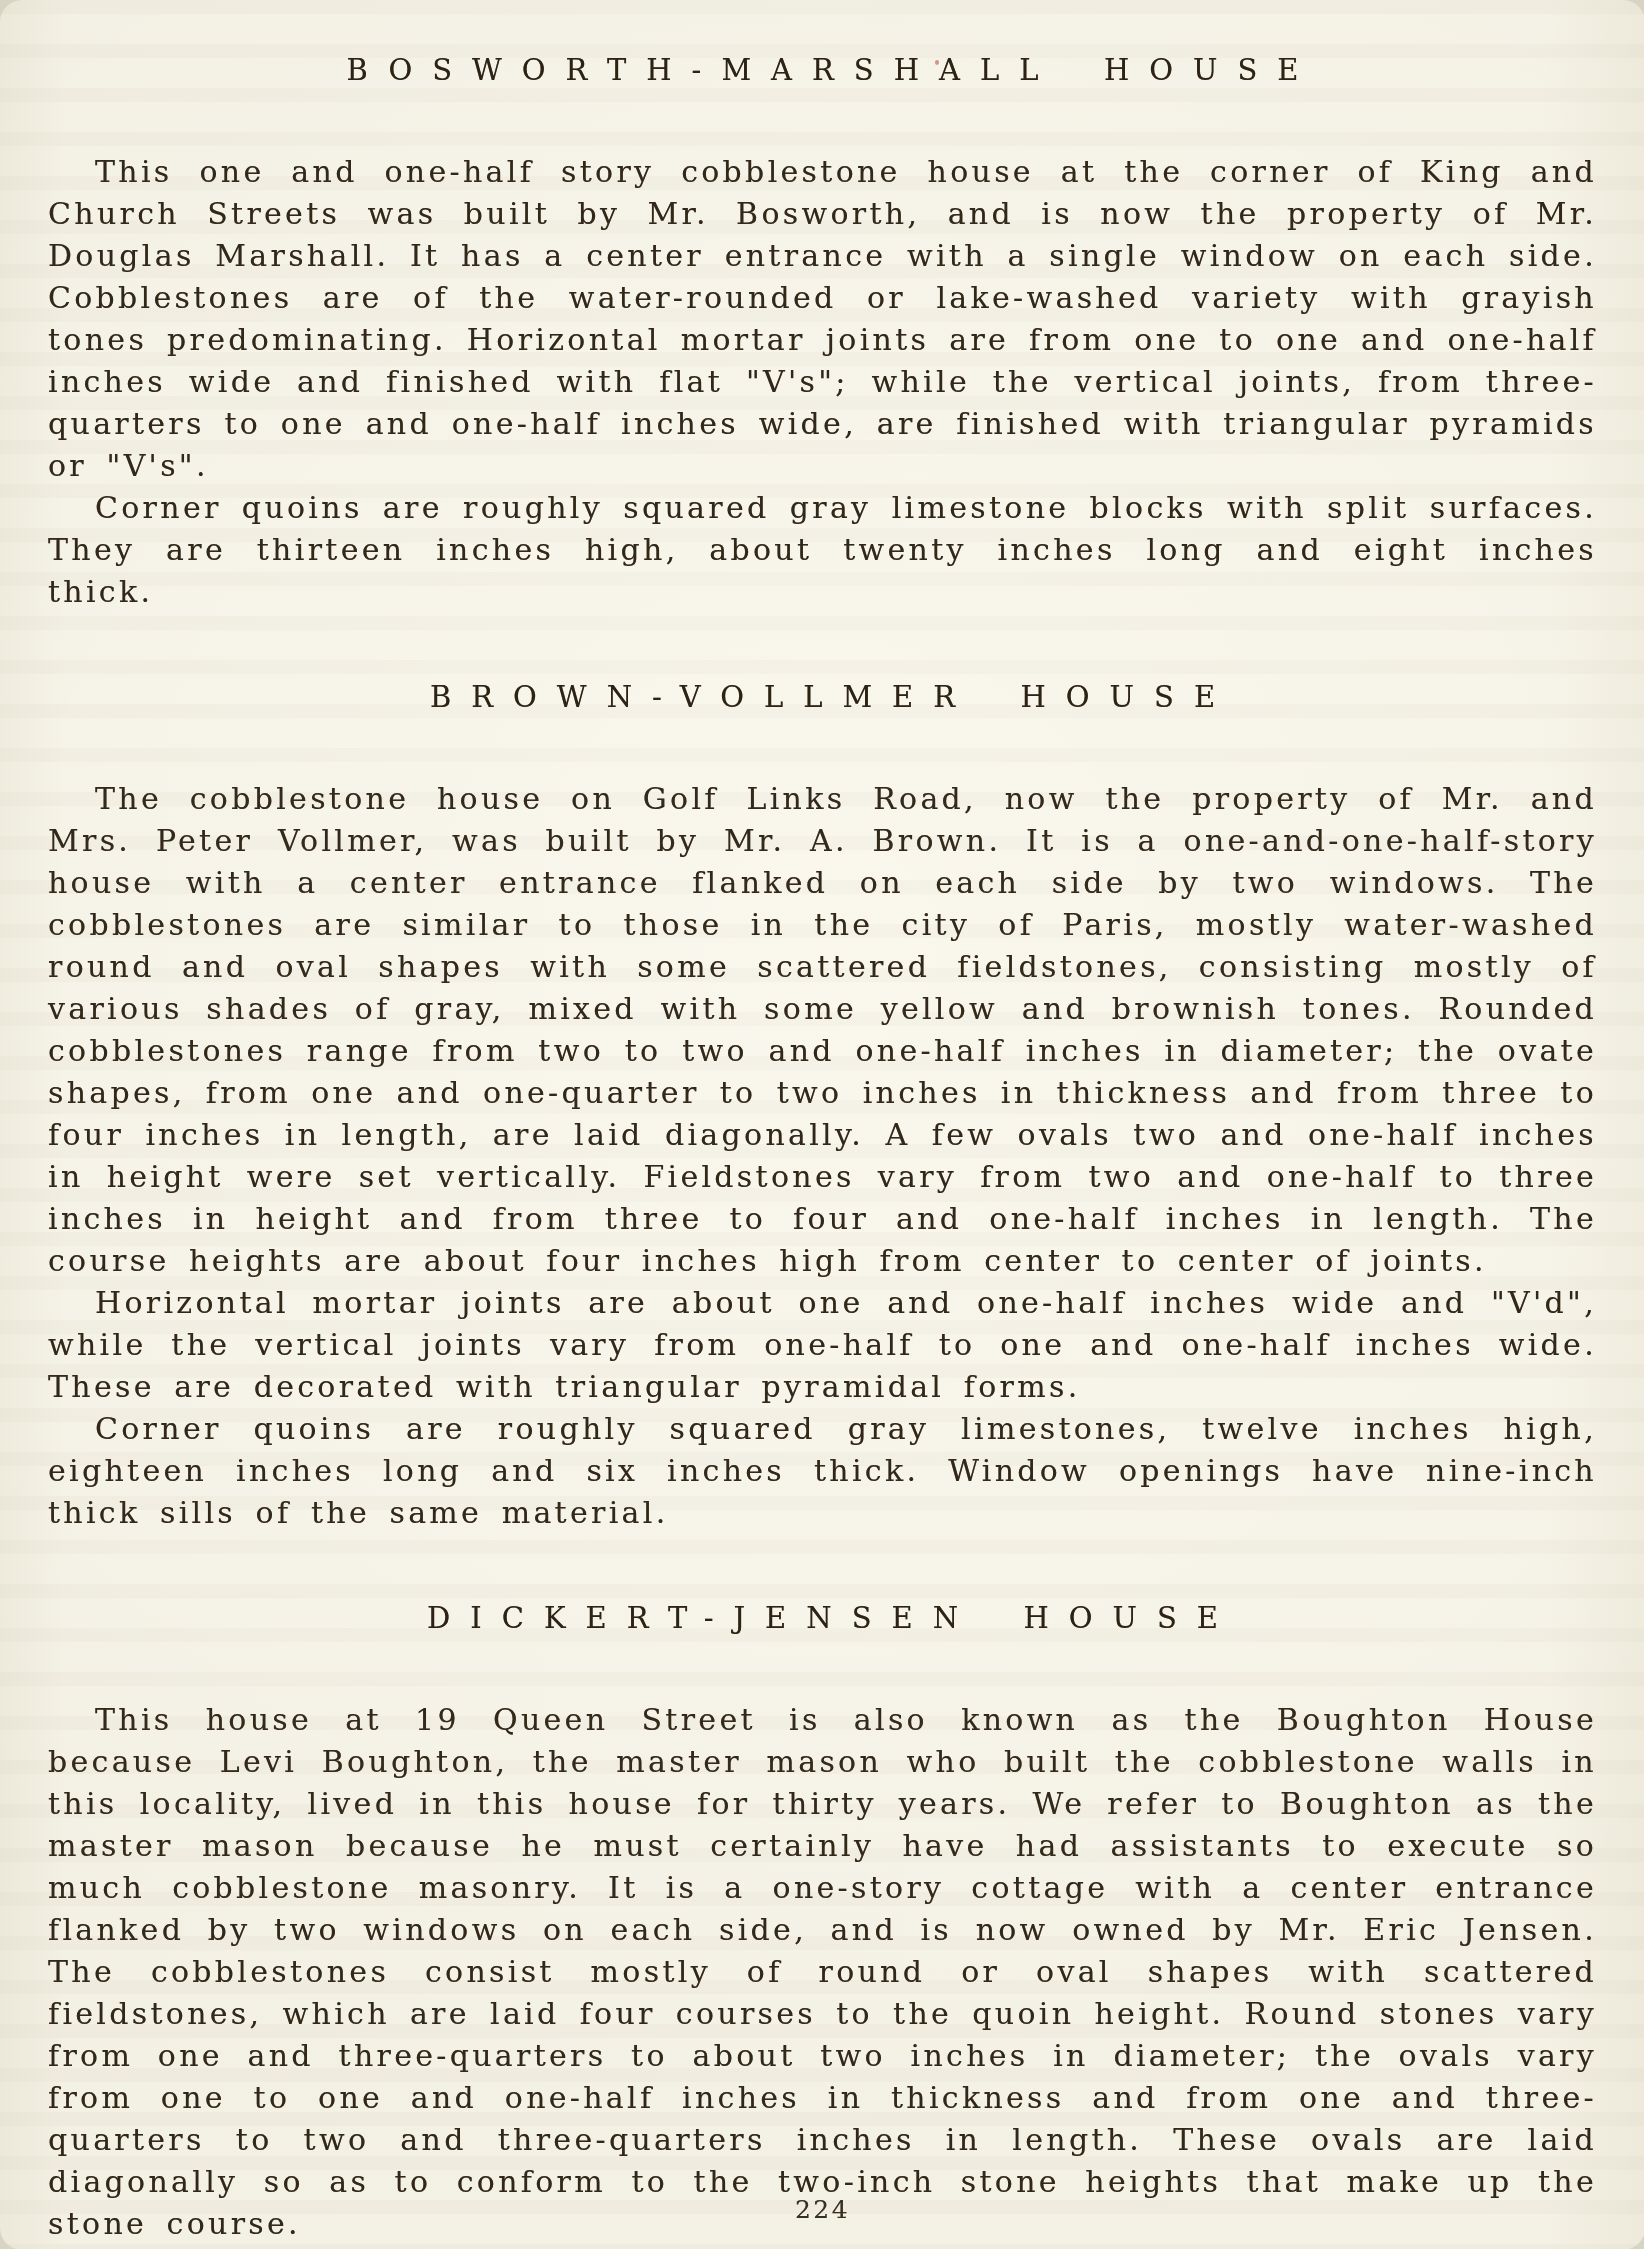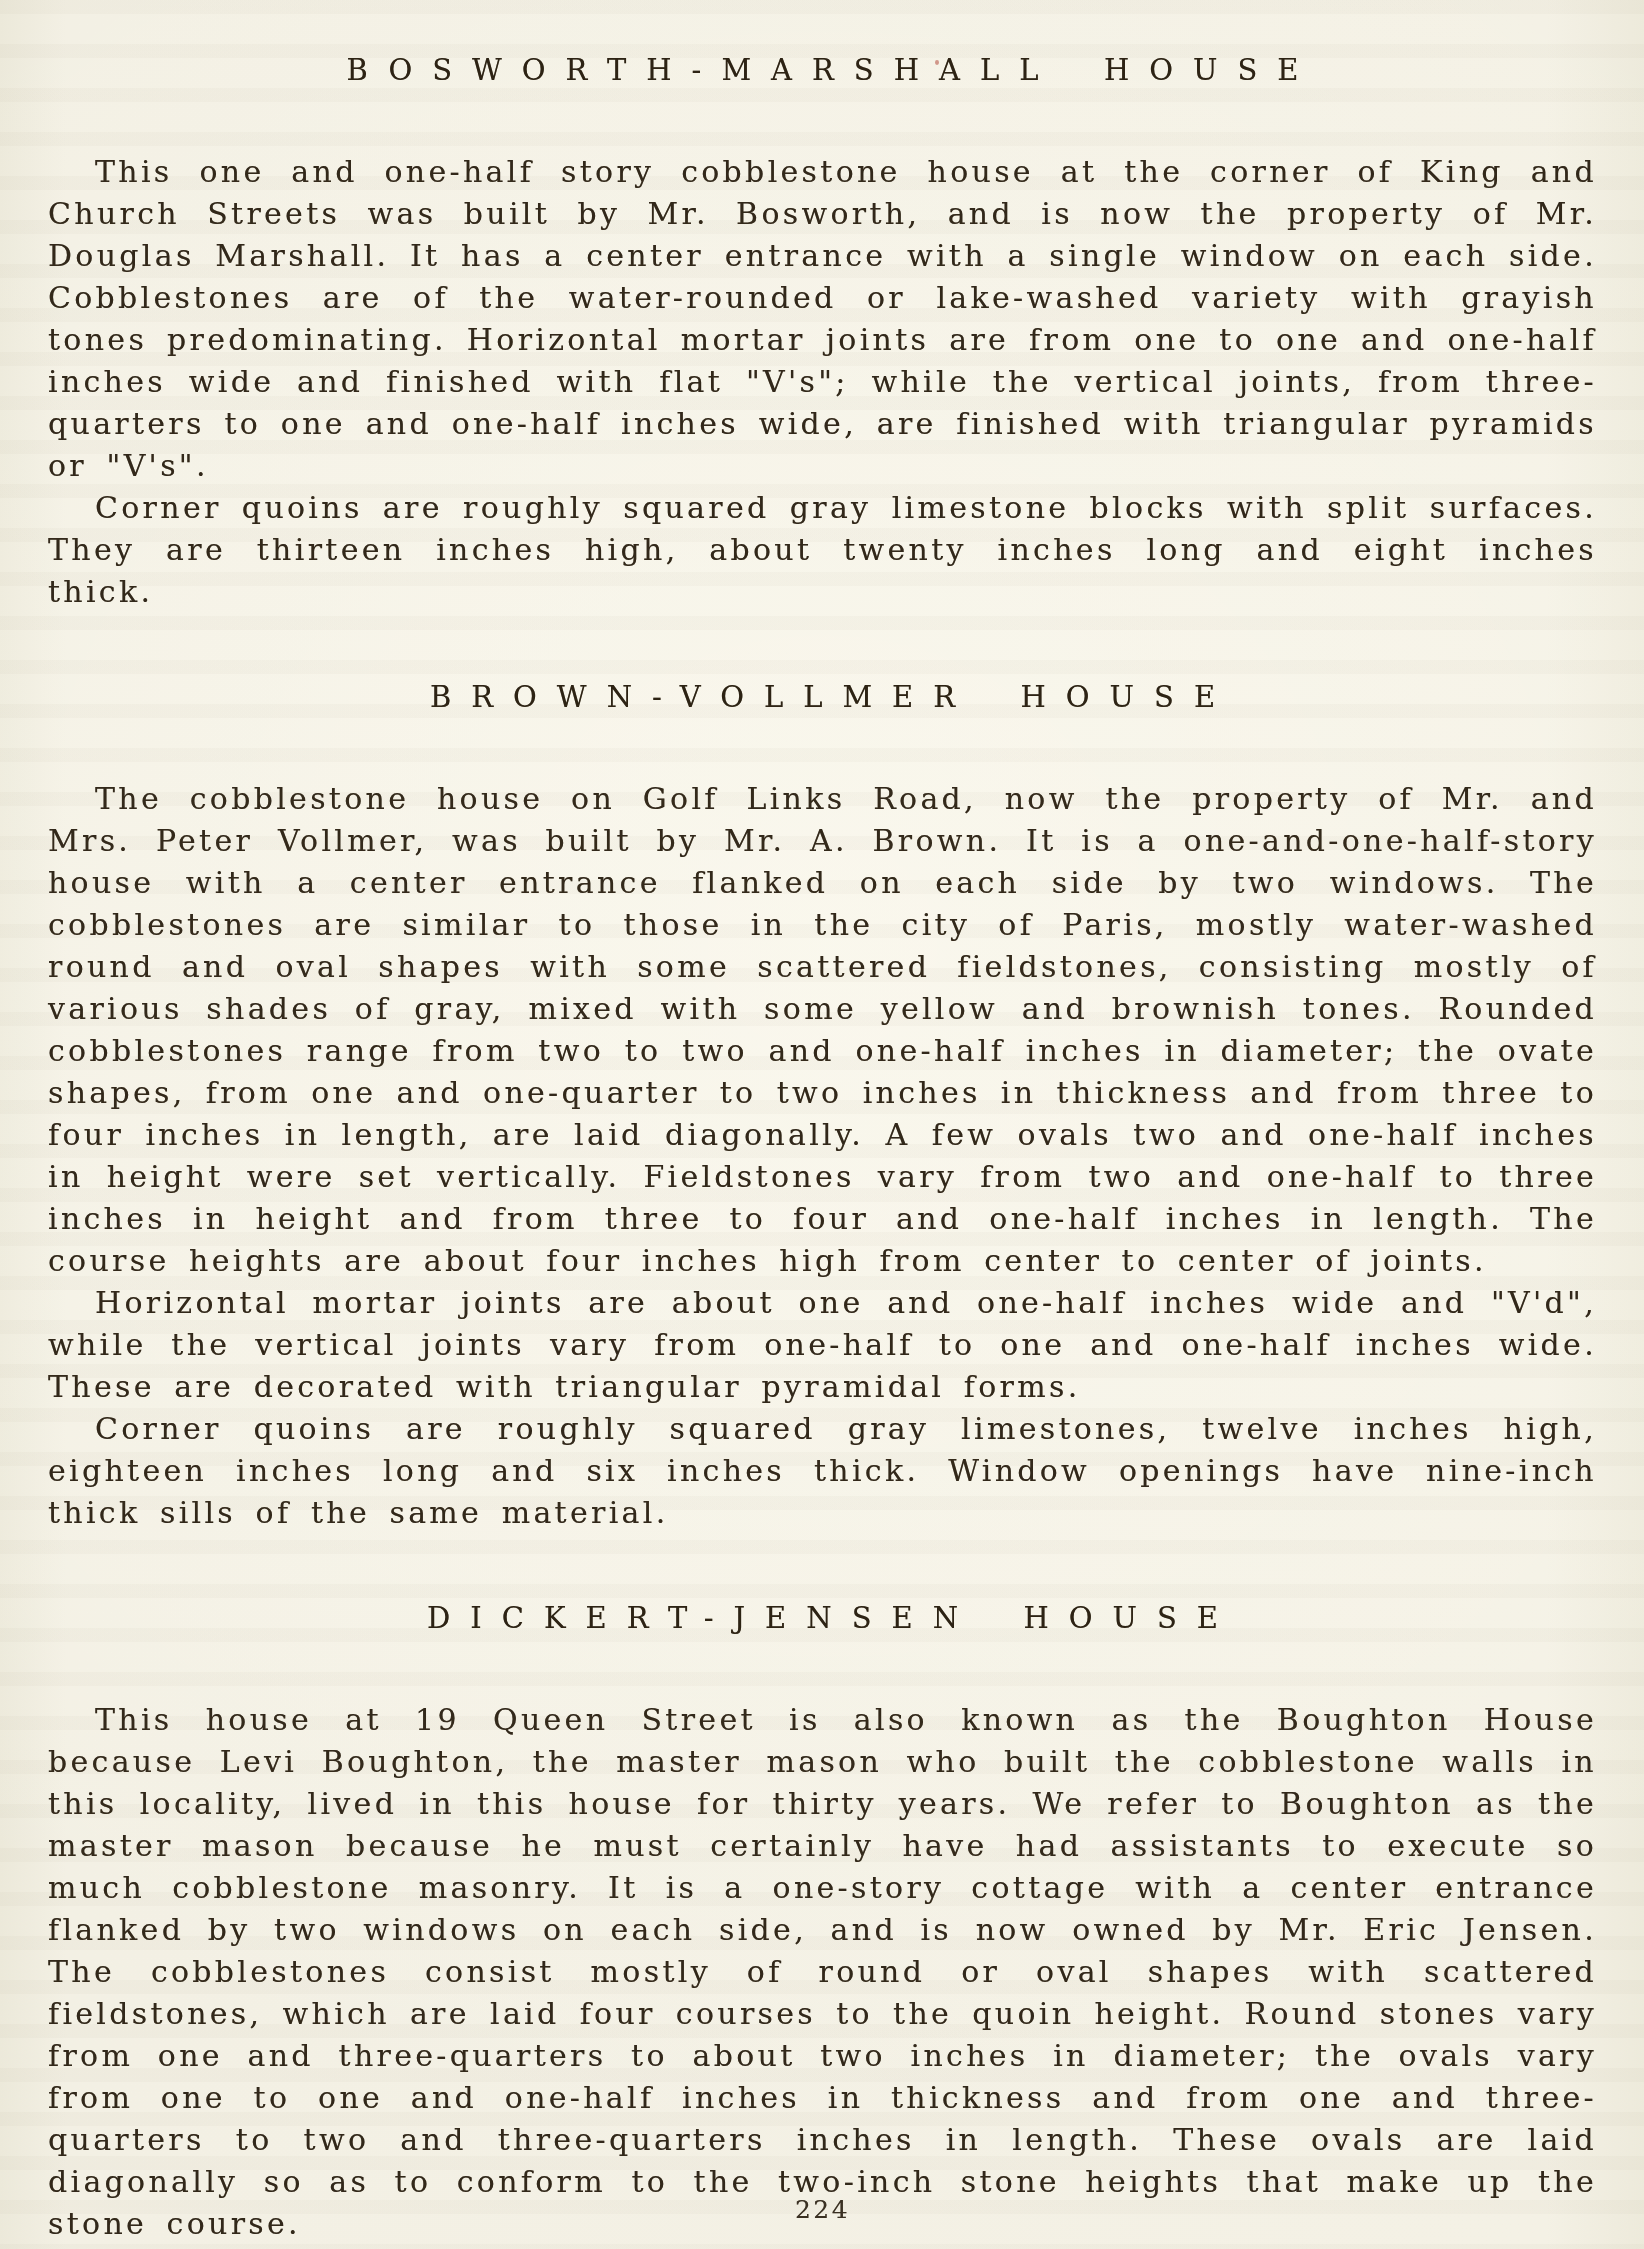--- a/index.html
+++ b/index.html
@@ -13,20 +13,21 @@
     height: 2250px;
     box-sizing: border-box;
     padding: 52px 48px 0 48px;
     overflow: hidden;
     background:
       radial-gradient(ellipse 130% 90% at 50% 42%, rgba(255,253,244,0.55) 0%, rgba(255,253,244,0) 60%),
       linear-gradient(90deg, #ece9da 0%, #f3f0e4 4%, #f4f1e5 94%, #edeadb 100%),
       #f2efe3;
     font-family: "DejaVu Serif", "Liberation Serif", serif;
     color: #32281a;
+    border-radius: 22px;
   }
   
   .page::before {
     content: "";
     position: absolute;
     inset: 0;
     background: repeating-linear-gradient(
       180deg,
       rgba(110, 92, 58, 0.030) 0px,
       rgba(110, 92, 58, 0.030) 14.3px,

